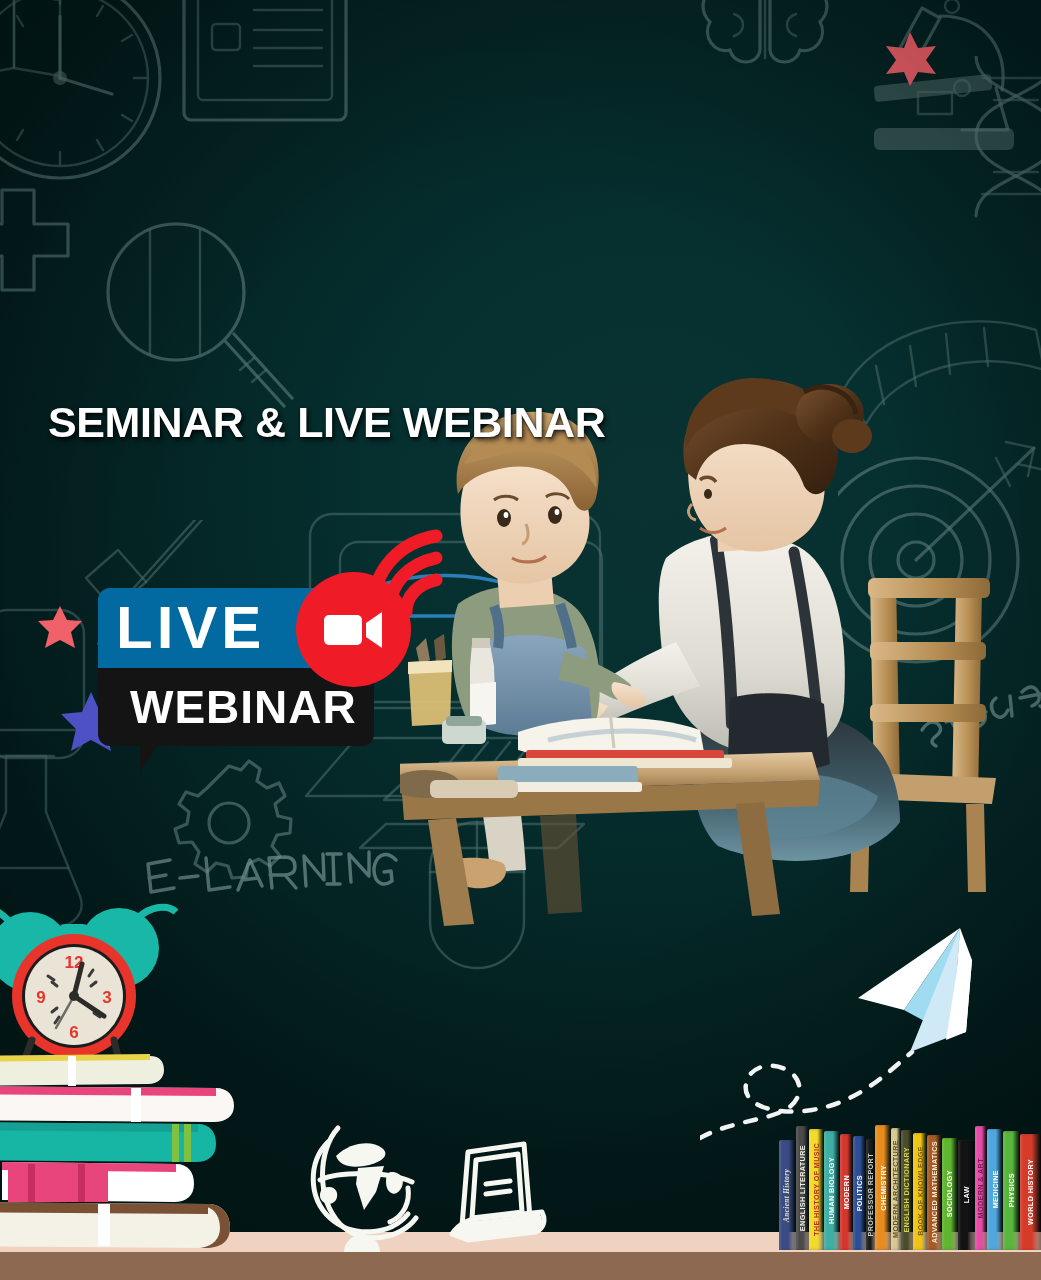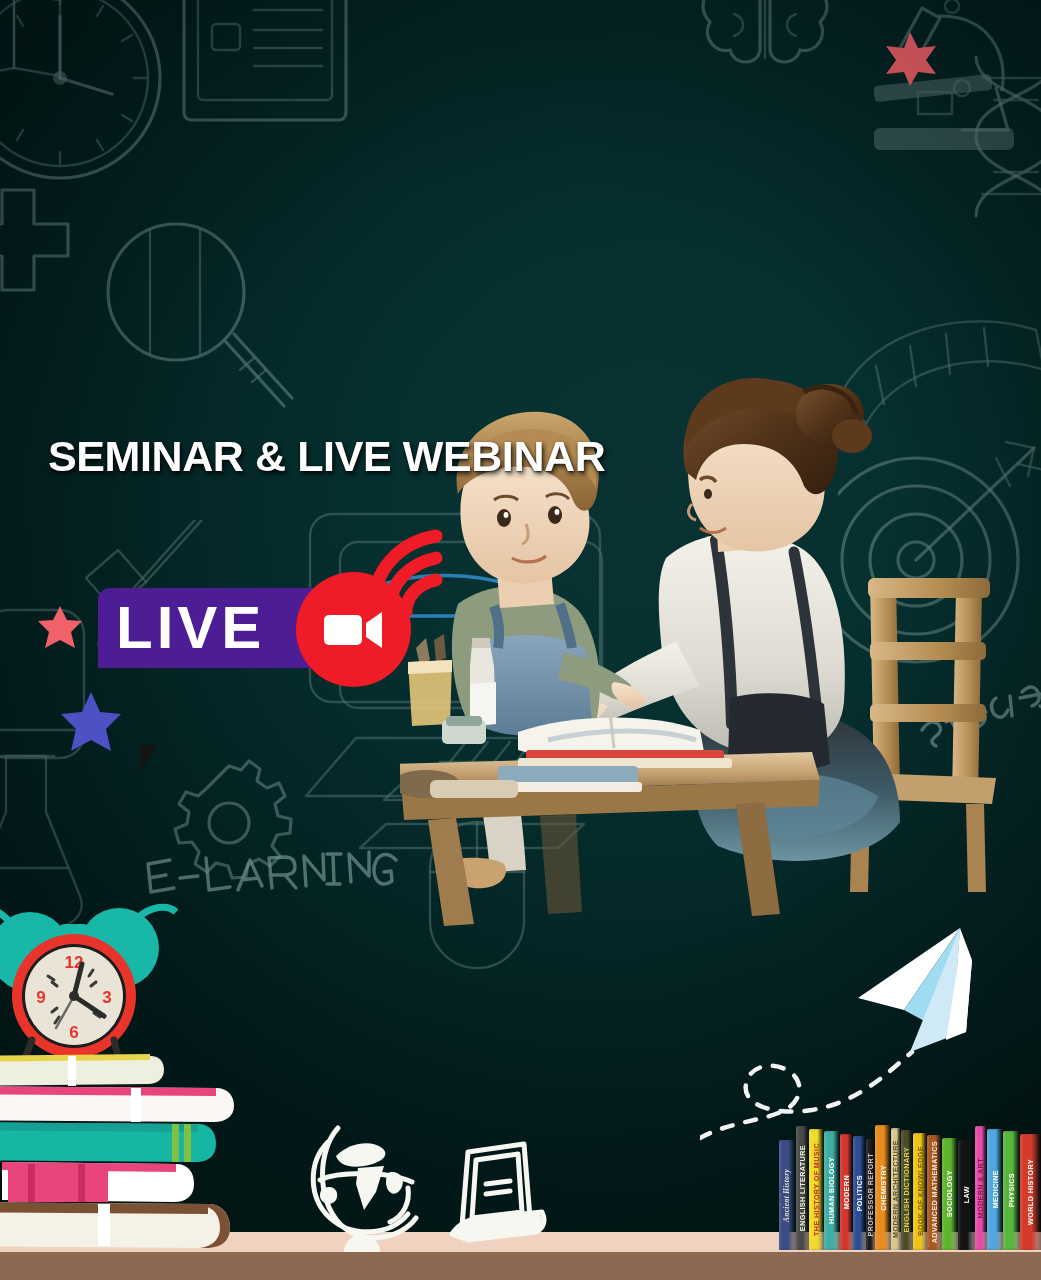--- a/index.html
+++ b/index.html
@@ -42,32 +42,31 @@
   }
   .title-line {
     font-family:"Liberation Sans", sans-serif;
     font-weight:bold;
     font-size:43px;
     line-height:1.14;
     letter-spacing:-0.4px;
     color:#ffffff;
     text-shadow: 2px 3px 5px rgba(0,0,0,.75), 0 1px 2px rgba(0,0,0,.6);
     white-space:nowrap;
-    margin-top:34px;
   }
 
   
   .badge {
     position:absolute; left:98px; top:588px;
     z-index:36;
     width:320px;
   }
   .badge-live {
     position:relative;
-    background:#4c1d95;
+    background:#0369a1;
     border-radius:12px 12px 0 0;
     height:80px;
     width:265px;
     display:flex; align-items:center;
   }
   .badge-live-text {
     font-family:"Liberation Sans", sans-serif;
     font-weight:bold;
     font-size:60px;
     letter-spacing:4px;
@@ -528,20 +527,23 @@
 
     <div class="cam-circle">
       <svg width="60" height="38" viewBox="0 0 60 38">
         <rect x="0" y="4" width="38" height="30" rx="5" fill="#ffffff"></rect>
         <path d="M42 12 L58 1 L58 37 L42 26 Z" fill="#ffffff"></path>
       </svg>
     </div>
 
     <div style="position:relative">
       <div class="badge-tail"></div>
+      <div class="badge-webinar">
+        <span class="badge-webinar-text">WEBINAR</span>
+      </div>
     </div>
   </div>
 
   <div class="clock-books">
     <svg width="280" height="380" viewBox="0 0 280 380">
 
       <circle cx="44" cy="52" r="40" fill="#19B7A8"></circle>
       <circle cx="133" cy="48" r="40" fill="#19B7A8"></circle>
       <path d="M22 20 C6 4 -14 0 -24 8" stroke="#19B7A8" stroke-width="7" fill="none"></path>
       <path d="M152 18 C164 6 182 4 190 12" stroke="#19B7A8" stroke-width="7" fill="none"></path>

